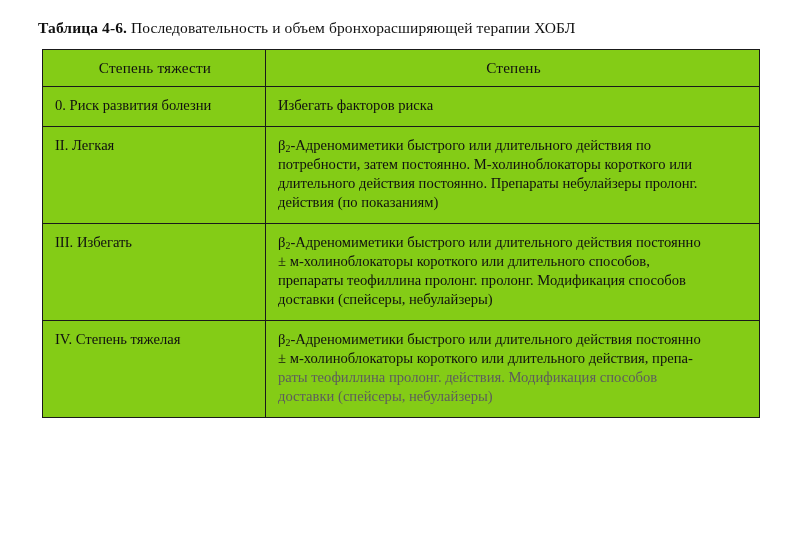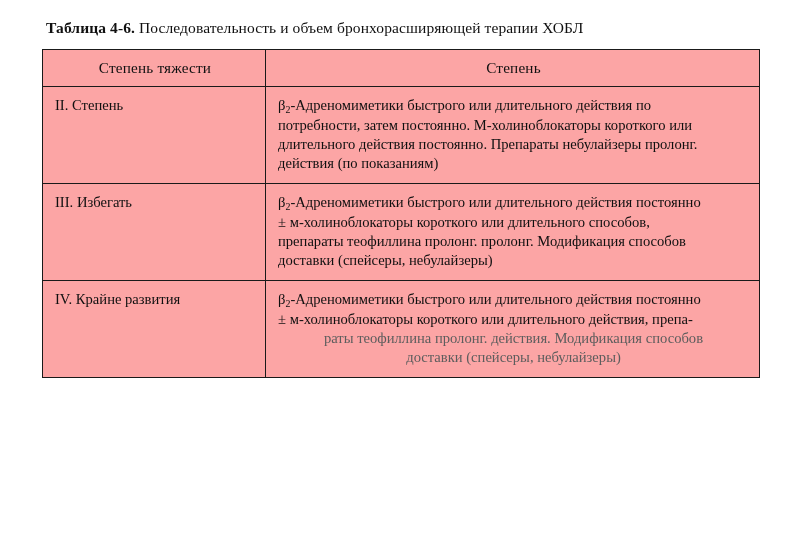--- a/index.html
+++ b/index.html
@@ -17,33 +17,33 @@
   .page {
     position: relative;
     width: 800px;
     height: 555px;
     box-sizing: border-box;
     padding: 18px 28px 0 34px;
   }
   .caption {
     font-size: 15.5px;
     line-height: 1.25;
-    margin: 0 0 12px 12px;
+    margin: 0 0 12px 4px;
     letter-spacing: 0.1px;
     white-space: nowrap;
   }
   .caption .caption-label {
     font-weight: bold;
   }
   table.therapy-table {
     border-collapse: collapse;
     width: 718px;
     margin-left: 8px;
     table-layout: fixed;
-    background: #fca5a5;
+    background: #84cc16;
   }
   table.therapy-table th,
   table.therapy-table td {
     border: 1px solid #1a1a1a;
     vertical-align: top;
     padding: 9px 10px 10px 12px;
     font-size: 14.6px;
     line-height: 1.32;
   }
   table.therapy-table thead th {
@@ -64,65 +64,70 @@
     margin: 0;
   }
   sub {
     font-size: 0.68em;
     vertical-align: baseline;
     position: relative;
     top: 0.28em;
   }
   .grey {
     color: #5d5d5d;
-    text-align: center;
   }
 </style>
 </head>
 <body>
 
 <div class="page">
 
   <p class="caption">
     <span class="caption-label">Таблица 4-6.</span><span> Последовательность и объем бронхорасширяющей терапии ХОБЛ</span>
   </p>
 
   <table class="therapy-table">
     <thead>
       <tr>
         <th class="col-severity">Степень тяжести</th>
         <th class="col-therapy">Степень</th>
       </tr>
     </thead>
     <tbody>
 
+      <tr>
+        <td class="severity">0. Риск развития болезни</td>
+        <td class="therapy">
+          <p>Избегать факторов риска</p>
+        </td>
+      </tr>
 
 
       <tr>
-        <td class="severity">II. Степень</td>
+        <td class="severity">II. Легкая</td>
         <td class="therapy">
           <p>β<sub>2</sub>-Адреномиметики быстрого или длительного действия по</p>
           <p>потребности, затем постоянно. М-холиноблокаторы короткого или</p>
           <p>длительного действия постоянно. Препараты небулайзеры пролонг.</p>
           <p>действия (по показаниям)</p>
         </td>
       </tr>
 
       <tr>
         <td class="severity">III. Избегать</td>
         <td class="therapy">
           <p>β<sub>2</sub>-Адреномиметики быстрого или длительного действия постоянно</p>
           <p>± м-холиноблокаторы короткого или длительного способов,</p>
           <p>препараты теофиллина пролонг. пролонг. Модификация способов</p>
           <p>доставки (спейсеры, небулайзеры)</p>
         </td>
       </tr>
 
       <tr>
-        <td class="severity">IV. Крайне развития</td>
+        <td class="severity">IV. Степень тяжелая</td>
         <td class="therapy">
           <p>β<sub>2</sub>-Адреномиметики быстрого или длительного действия постоянно</p>
           <p>± м-холиноблокаторы короткого или длительного действия, препа-</p>
           <p class="grey">раты теофиллина пролонг. действия. Модификация способов</p>
           <p class="grey">доставки (спейсеры, небулайзеры)</p>
         </td>
       </tr>
 
     </tbody>
   </table>

